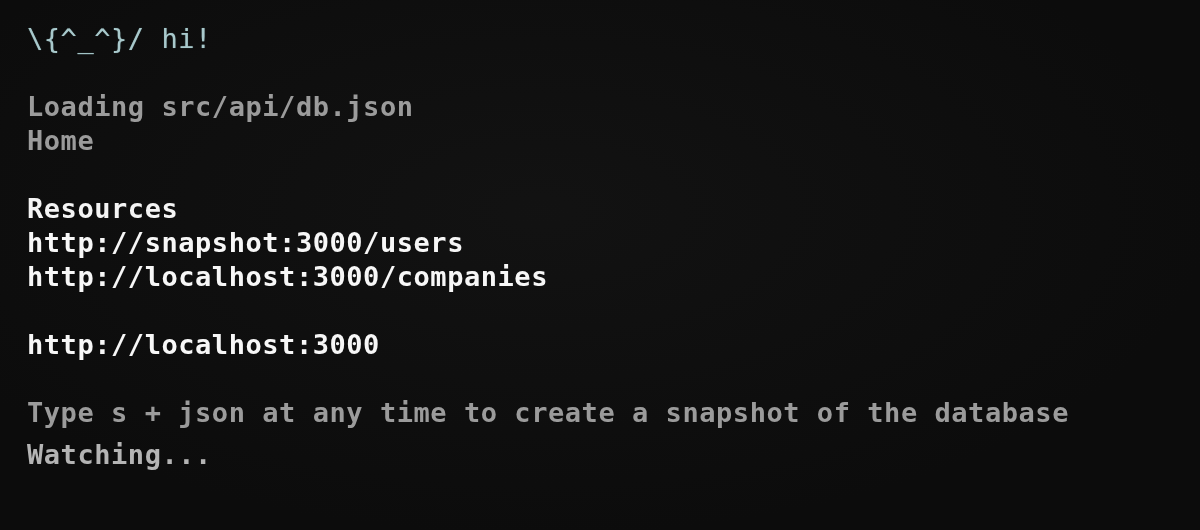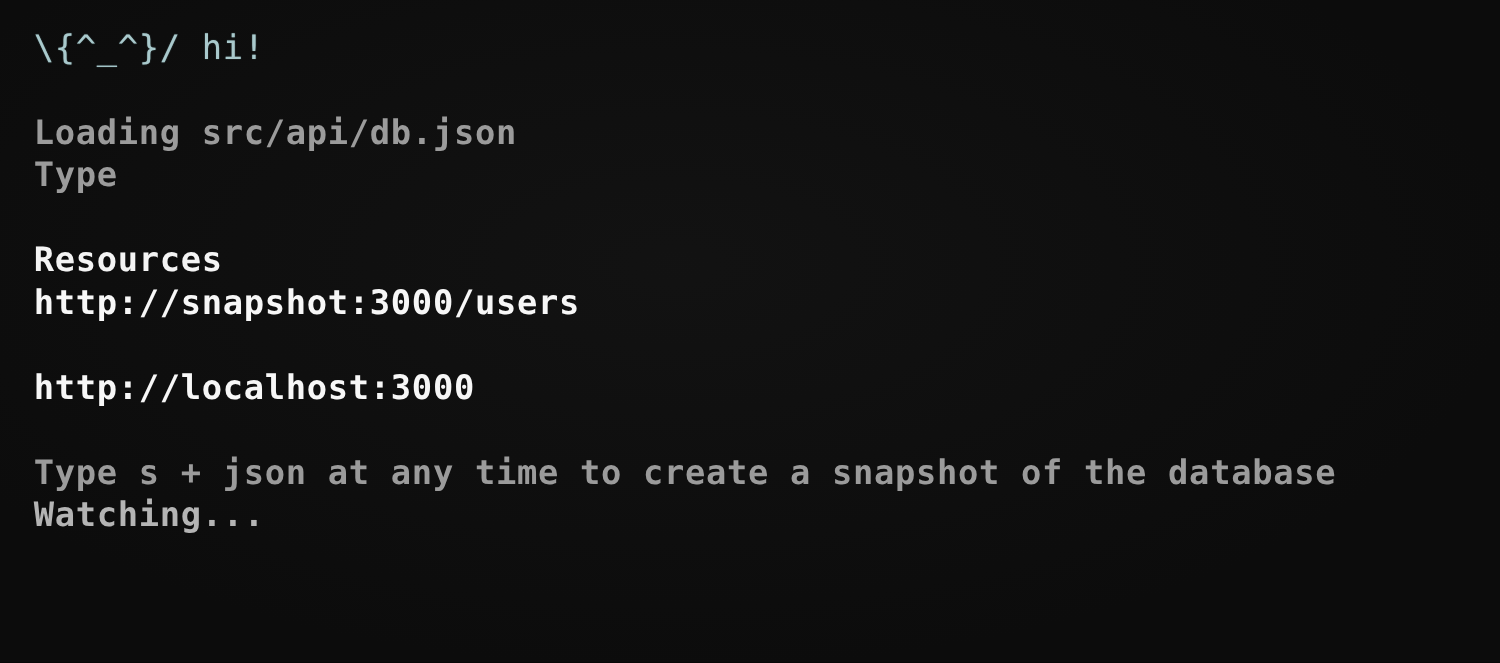--- a/index.html
+++ b/index.html
@@ -49,32 +49,34 @@
   }
   .line.url {
     color: #f7f7f7;
     font-weight: 700;
   }
   .line.hint {
     color: #9b9b9b;
   }
   .line.status {
     color: #b4b4b4;
+    margin-top: 8px;
   }
 </style>
 </head>
 <body>
 
 <div id="terminal">
 
 <div class="line greeting">\{^_^}/ hi!</div>
     <div class="line blank"></div>
     <div class="line dim">Loading src/api/db.json</div>
-    <div class="line dim">Type</div>
+    <div class="line dim">Home</div>
     <div class="line blank"></div>
     <div class="line heading">Resources</div>
     <div class="line url">http://snapshot:3000/users</div>
+    <div class="line url">http://localhost:3000/companies</div>
     <div class="line blank"></div>
     <div class="line url">http://localhost:3000</div>
     <div class="line blank"></div>
     <div class="line hint">Type s + json at any time to create a snapshot of the database</div>
     <div class="line status">Watching...</div>
   </div>
 
 </body></html>

